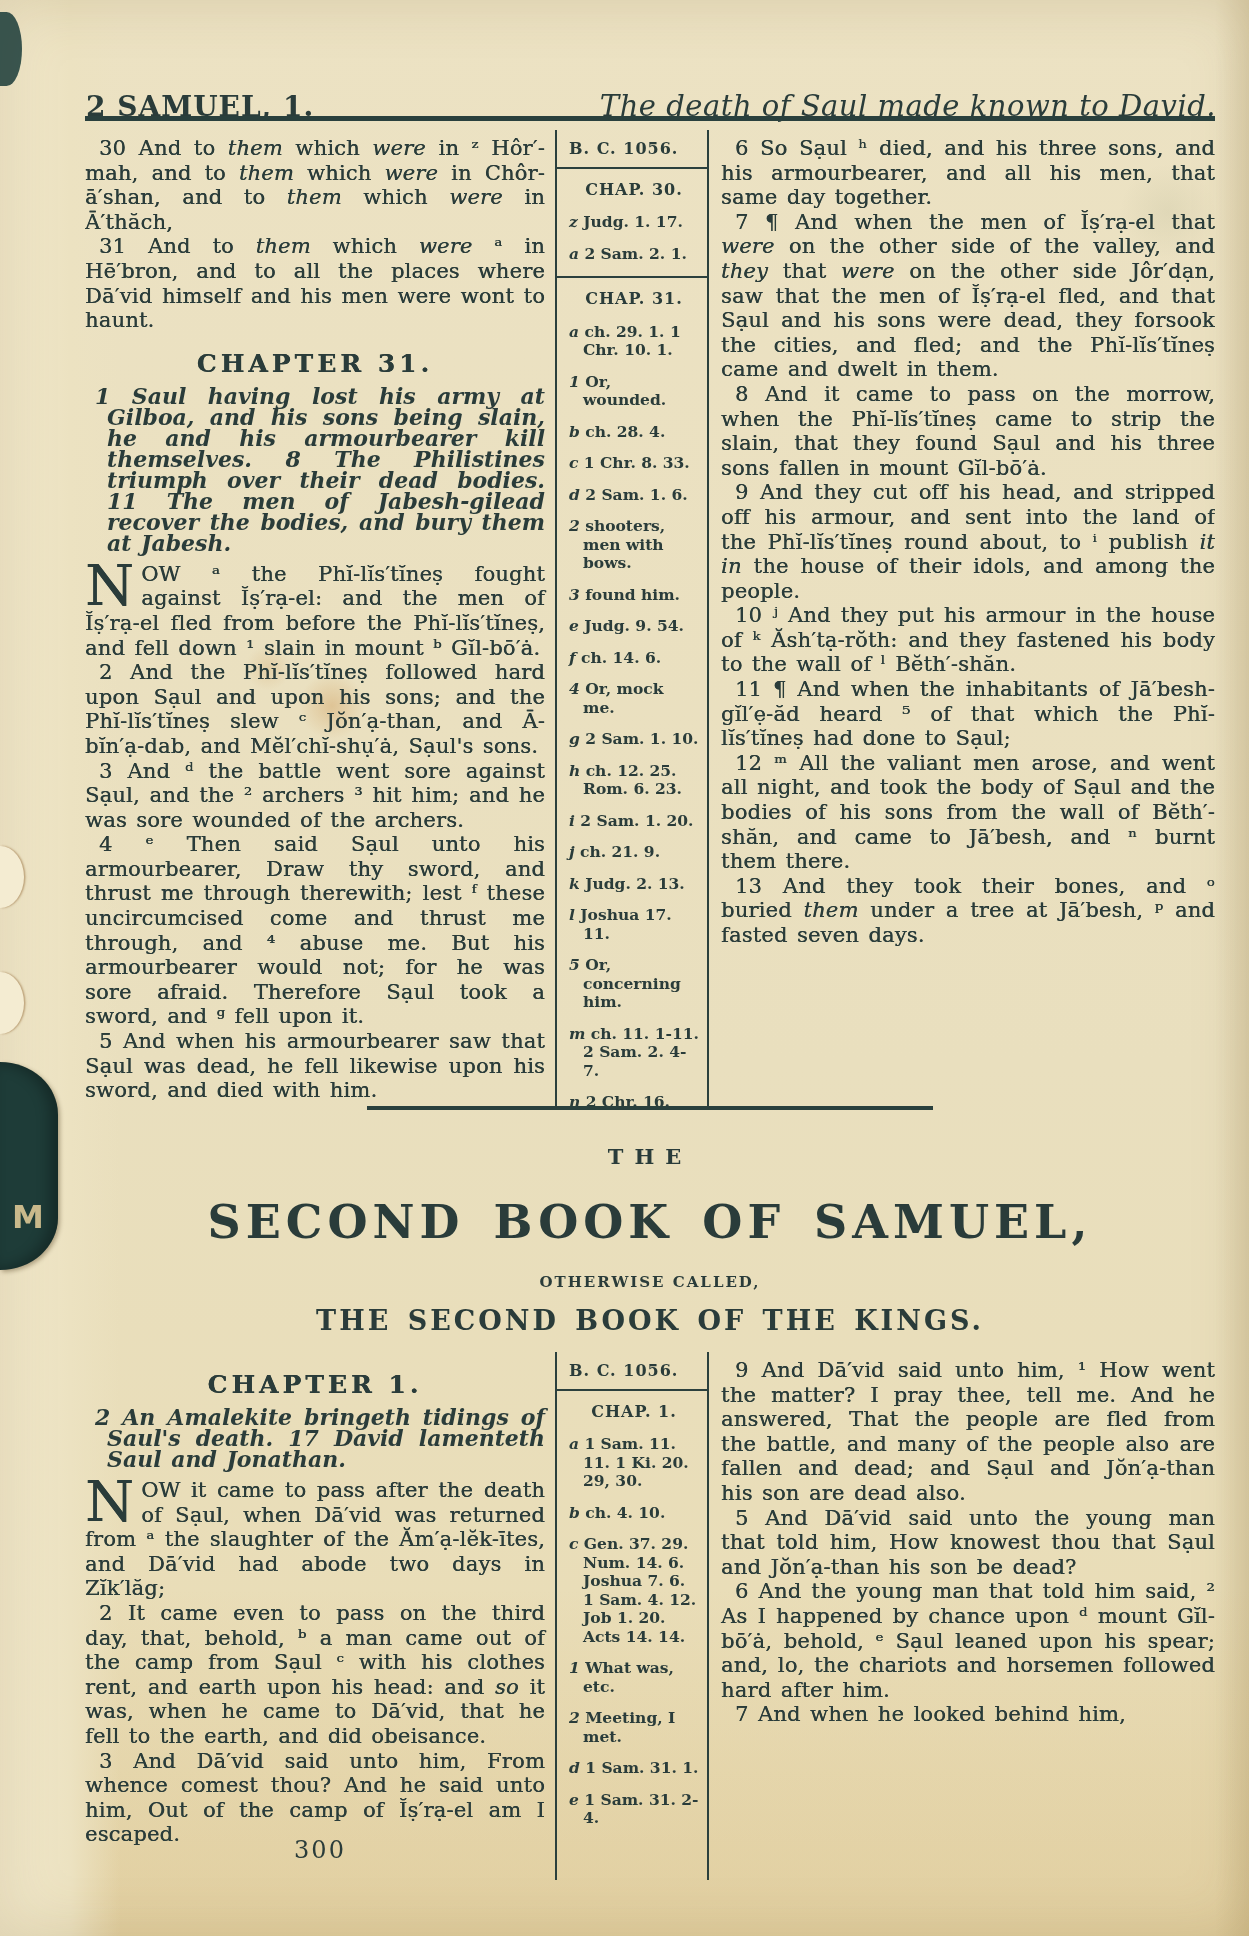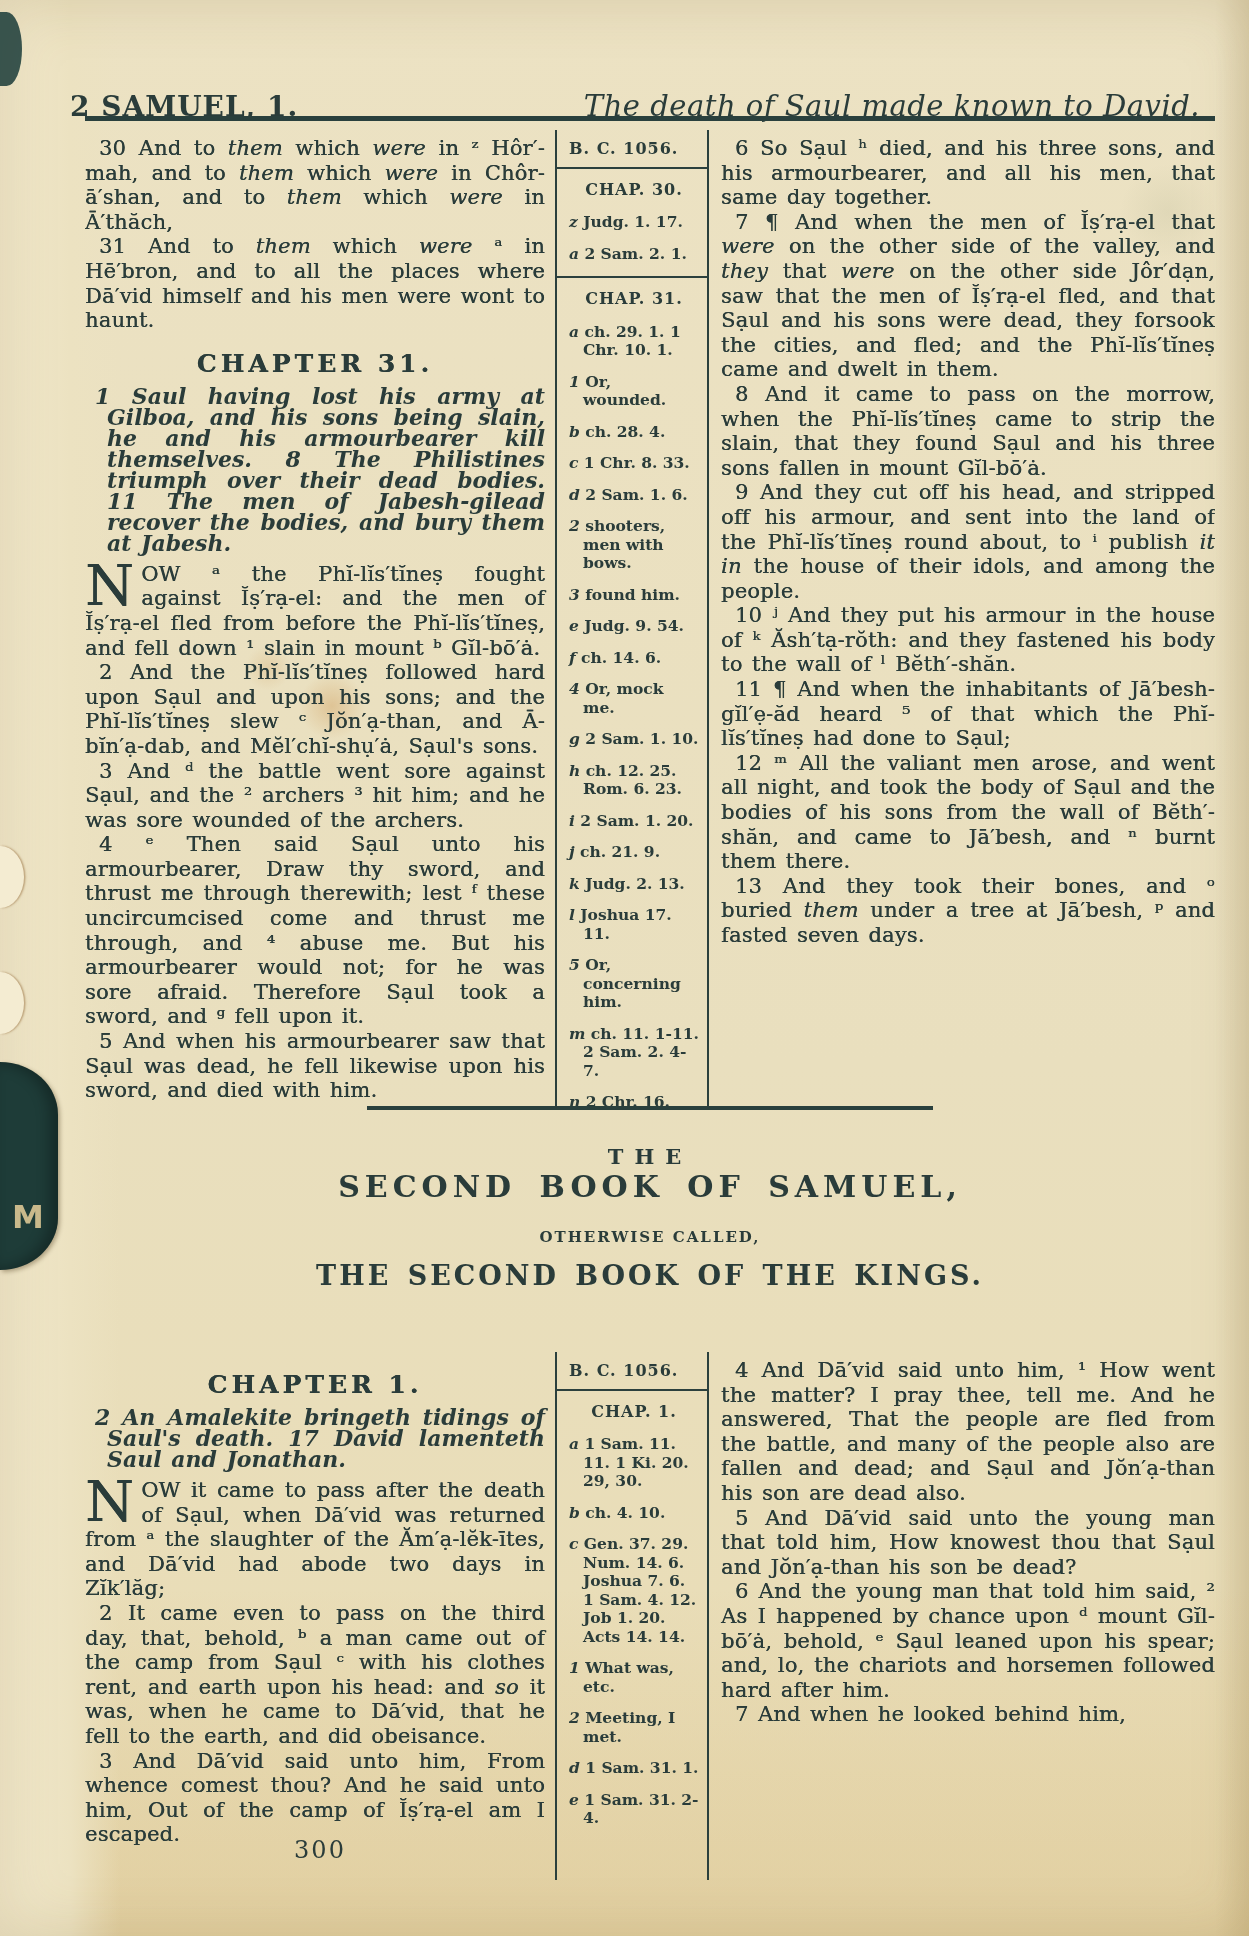--- a/index.html
+++ b/index.html
@@ -15,21 +15,21 @@
       radial-gradient(circle 30px at 268px 668px, rgba(193,130,50,.18), rgba(193,130,50,0) 75%),
       radial-gradient(circle 60px at 1168px 212px, rgba(120,130,90,.10), rgba(120,130,90,0) 80%),
       linear-gradient(270deg, rgba(150,125,70,.16), rgba(150,125,70,0) 34px),
       linear-gradient(90deg, #f2e9cc 0px, #ece2c1 70px, rgba(0,0,0,0) 120px),
       linear-gradient(180deg, rgba(0,0,0,0) 82%, rgba(205,172,108,.28) 100%),
       linear-gradient(180deg, #ece2c3 0%, #e9dfbe 55%, #e9dcb4 100%);
     box-shadow:inset 0 0 60px rgba(120,95,40,.18);
   }
   
   .page-header{
-    position:absolute;top:70px;left:70px;width:1130px;
+    position:absolute;top:70px;left:86px;width:1130px;
     display:flex;justify-content:space-between;align-items:baseline;
   }
   .header-left{font-size:28px;font-weight:bold;letter-spacing:1px;}
   .header-right{font-size:29px;font-style:italic;letter-spacing:.5px;margin-top:19px;}
   .head-rule{
     position:absolute;top:116px;left:85px;width:1130px;height:4px;
     background:#2a403d;border-bottom:1px solid rgba(42,64,61,.5);
   }
   
   .cols{
@@ -73,21 +73,21 @@
   
   .bc-date{text-align:left;font-size:16px;margin:2px 0 8px;letter-spacing:1px;}
   .col-rule{height:2px;background:#2b403d;margin:0 -8px 12px -12px;}
   .chap-label{text-align:center;margin:4px 0 14px;letter-spacing:1px;font-size:16px;}
   .ref-entry{margin:0 0 13px;padding-left:14px;text-indent:-14px;}
   .ref-key{font-style:italic;}
   
   .title-block{position:absolute;top:1106px;left:85px;width:1130px;text-align:center;}
   .title-rule{width:566px;height:4px;background:#2a403d;margin:0 auto;}
   .title-the{margin-top:34px;font-size:21px;font-weight:bold;letter-spacing:11px;}
-  .title-main{font-size:30px;font-weight:bold;letter-spacing:5px;word-spacing:8px;}
+  .title-main{margin-top:26px;font-size:46px;font-weight:bold;letter-spacing:5px;word-spacing:8px;}
   .title-otherwise{margin-top:24px;font-size:15px;font-weight:bold;letter-spacing:2px;}
   .title-sub{margin-top:14px;font-size:27px;font-weight:bold;letter-spacing:3px;word-spacing:4px;}
   
   .page-number{
     position:absolute;top:1836px;left:85px;width:470px;
     text-align:center;font-size:24px;letter-spacing:2px;
   }
   
   .corner-mark{
     position:absolute;top:12px;left:0;width:22px;height:74px;
@@ -217,21 +217,21 @@
           <div class="ref-entry"><span class="ref-key">b</span><span class="ref-text"> ch. 4. 10.</span></div>
           <div class="ref-entry"><span class="ref-key">c</span><span class="ref-text"> Gen. 37. 29. Num. 14. 6. Joshua 7. 6. 1 Sam. 4. 12. Job 1. 20. Acts 14. 14.</span></div>
           <div class="ref-entry"><span class="ref-key">1</span><span class="ref-text"> What was, etc.</span></div>
           <div class="ref-entry"><span class="ref-key">2</span><span class="ref-text"> Meeting, I met.</span></div>
           <div class="ref-entry"><span class="ref-key">d</span><span class="ref-text"> 1 Sam. 31. 1.</span></div>
           <div class="ref-entry"><span class="ref-key">e</span><span class="ref-text"> 1 Sam. 31. 2-4.</span></div>
         </div>
     </div>
 
     <div class="text-col right-col">
-      <p class="verse">4 And Dā′vid said unto him, ¹ How went the matter?  I pray thee, tell me.  And he answered, That the people are fled from the battle, and many of the people also are fallen and dead; and Sạul and Jŏn′ạ-than his son are dead also.</p>
+      <p class="verse">9 And Dā′vid said unto him, ¹ How went the matter?  I pray thee, tell me.  And he answered, That the people are fled from the battle, and many of the people also are fallen and dead; and Sạul and Jŏn′ạ-than his son are dead also.</p>
       <p class="verse">5 And Dā′vid said unto the young man that told him, How knowest thou that Sạul and Jŏn′ạ-than his son be dead?</p>
       <p class="verse">6 And the young man that told him said, ² As I happened by chance upon ᵈ mount Gĭl-bō′ȧ, behold, ᵉ Sạul leaned upon his spear; and, lo, the chariots and horsemen followed hard after him.</p>
       <p class="verse">7 And when he looked behind him,</p>
     </div>
   </div>
 
   <div class="page-number">300</div>
 
 </div>
 

